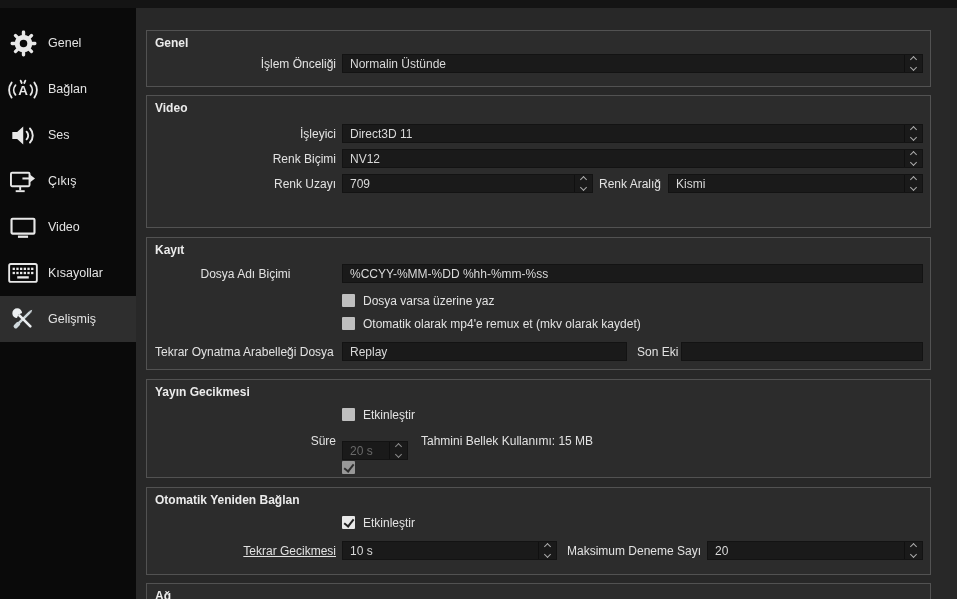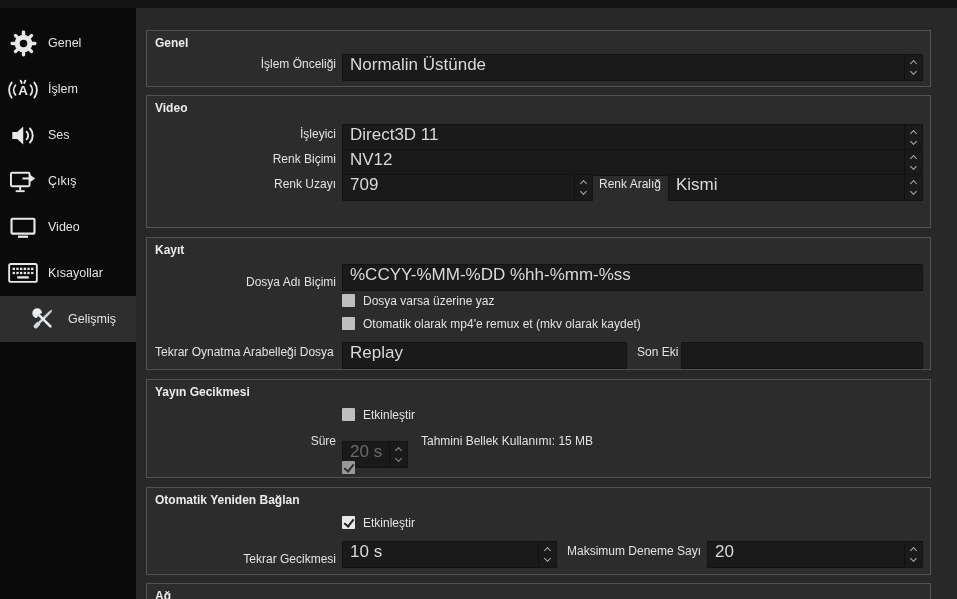--- a/index.html
+++ b/index.html
@@ -6,33 +6,33 @@
   html,body { width:957px; height:599px; }
   body { font-family:"Liberation Sans", sans-serif; background:#141414; overflow:hidden; }
 
   .screen { position:relative; width:957px; height:599px; background:#282828; }
   .topstrip { position:absolute; left:0; top:0; width:957px; height:8px; background:#141414; }
 
   
   .sidebar { position:absolute; left:0; top:8px; width:136px; height:591px; background:#0a0a0a; }
   .side-item { position:relative; display:flex; align-items:center; gap:9px; height:46px; padding-left:7px;
                color:#e3e3e3; font-size:12.5px; cursor:default; }
-  .side-item.selected { background:#2e2e2e;justify-content:center; }
+  .side-item.selected { background:#2e2e2e; }
   .side-icon { width:32px; height:32px; flex:none; display:flex; align-items:center; justify-content:center; }
 
   
   .groupbox { position:absolute; left:146px; width:785px; background:#2c2c2c; border:1px solid #525252; }
   .gb-title { position:absolute; top:5px; left:8px; font-weight:bold; font-size:12px; color:#ebebeb; }
 
   .row-label { position:absolute; left:8px; width:181px; text-align:right; font-size:12px; color:#e2e2e2;
                height:21px; line-height:21px; white-space:nowrap; overflow:hidden; }
   .inline-text { position:absolute; font-size:12px; color:#e2e2e2; height:21px; line-height:21px; white-space:nowrap; }
 
-  .ctrl { position:absolute; height:27px; background:#1a1a1a; border:1px solid #131313; color:#d9d9d9;
-          font-size:17px; }
+  .ctrl { position:absolute; height:19px; background:#1a1a1a; border:1px solid #131313; color:#d9d9d9;
+          font-size:12px; }
   .ctrl .val { position:absolute; left:7px; right:22px; top:0; height:19px; line-height:19px;
                white-space:nowrap; overflow:hidden; }
   .ctrl.noarrow .val { right:6px; }
   .ctrl.disabled .val { color:#6a6a6a; }
 
   .spin { position:absolute; right:0; top:0; bottom:0; width:18px; display:flex; flex-direction:column;
           align-items:center; justify-content:center; gap:3px; border-left:1px solid #101010; }
   .chev { display:block; width:5px; height:5px; border:solid #ababab; border-width:1.6px 1.6px 0 0; }
   .chev.up   { transform:rotate(-45deg); margin-top:2px; }
   .chev.down { transform:rotate(135deg); margin-bottom:2px; }
@@ -78,21 +78,21 @@
             <path d="M7 8.5 a7 7 0 0 0 0 9"></path>
             <path d="M3.4 6 a11.5 11.5 0 0 0 0 14"></path>
             <path d="M21 8.5 a7 7 0 0 1 0 9"></path>
             <path d="M24.6 6 a11.5 11.5 0 0 1 0 14"></path>
             <path d="M11.8 4.2 l1 2.2"></path>
             <path d="M16.2 4.2 l-1 2.2"></path>
           </g>
           <text x="14" y="18" font-size="12.5" font-weight="bold" fill="#e8e8e8" text-anchor="middle" font-family="Liberation Sans, sans-serif">A</text>
         </svg>
       </span>
-      <span class="side-label">İşlem</span>
+      <span class="side-label">Bağlan</span>
     </div>
 
     <div class="side-item">
       <span class="side-icon">
         <svg viewBox="0 0 24 24" width="28" height="27">
           <path d="M2.5 8.8 h4.3 l5.4 -4.8 v16 L6.8 15.2 H2.5 z" fill="#e8e8e8"></path>
           <g fill="none" stroke="#e8e8e8" stroke-width="1.7" stroke-linecap="round">
             <path d="M15.2 8.6 a4.8 4.8 0 0 1 0 6.8"></path>
             <path d="M18.2 5.8 a9 9 0 0 1 0 12.4"></path>
           </g>
@@ -215,21 +215,21 @@
       <span class="spin">
           <i class="chev up"></i>
           <i class="chev down"></i>
         </span>
     </div>
   </section>
 
   <section class="groupbox" style="top:237px; height:133px;">
     <div class="gb-title">Kayıt</div>
 
-    <div class="row-label" style="top:34px;">Dosya Adı Biçimi</div>
+    <div class="row-label" style="top:26px;text-align:center;">Dosya Adı Biçimi</div>
     <div class="ctrl noarrow" style="top:26px; left:195px; width:581px;">
       <span class="val">%CCYY-%MM-%DD %hh-%mm-%ss</span>
     </div>
 
     <div class="cbrow" style="top:55px; left:195px;">
       <span class="cb"></span>
       <span class="cblabel">Dosya varsa üzerine yaz</span>
     </div>
 
     <div class="cbrow" style="top:78px; left:195px;">
@@ -271,21 +271,21 @@
   </section>
 
   <section class="groupbox" style="top:487px; height:88px;">
     <div class="gb-title">Otomatik Yeniden Bağlan</div>
 
     <div class="cbrow" style="top:27px; left:195px;">
       <span class="cb checked"></span>
       <span class="cblabel">Etkinleştir</span>
     </div>
 
-    <div class="row-label" style="top:61px;">Tekrar Gecikmesi</div>
+    <div class="row-label" style="top:53px;text-decoration:underline;">Tekrar Gecikmesi</div>
     <div class="ctrl" style="top:53px; left:195px; width:215px;">
       <span class="val">10 s</span>
       <span class="spin">
           <i class="chev up"></i>
           <i class="chev down"></i>
         </span>
     </div>
     <div class="row-label" style="top:53px; left:420px; width:134px;">Maksimum Deneme Sayısı</div>
     <div class="ctrl" style="top:53px; left:560px; width:216px;">
       <span class="val">20</span>

